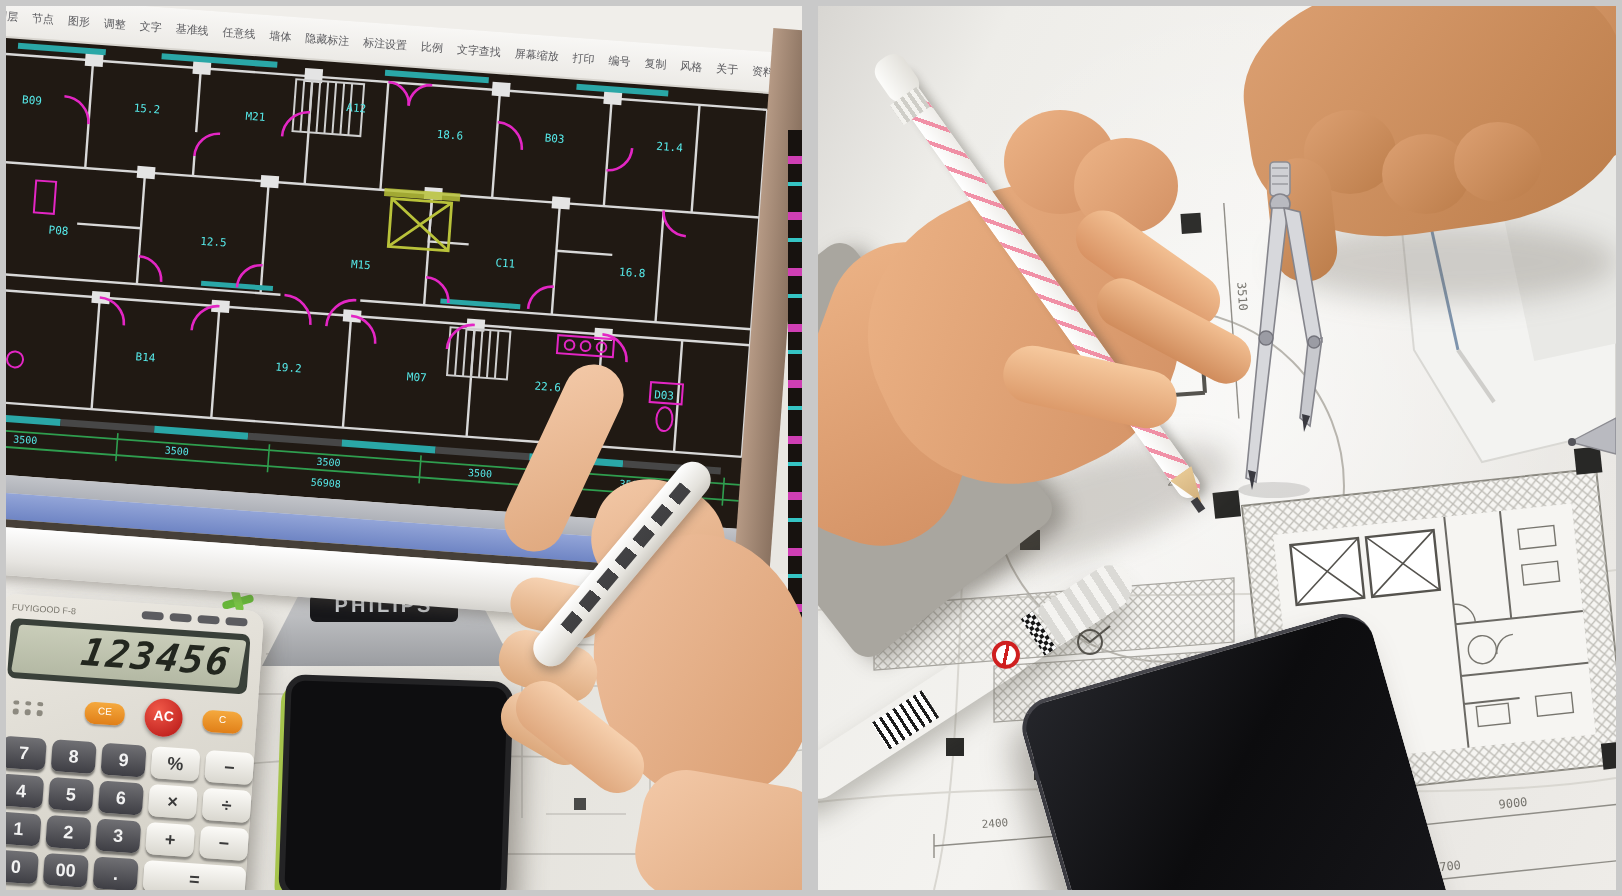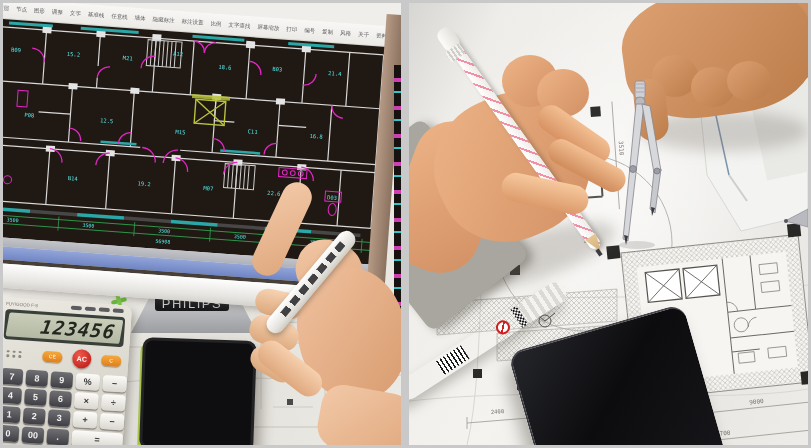--- a/index.html
+++ b/index.html
@@ -29,21 +29,21 @@
   #bezelbar{position:absolute;left:0;top:267px;width:418px;height:24px;border-radius:0 0 6px 6px;
             background:linear-gradient(#fefefe,#e6e4e0 70%,#d4d2cd);box-shadow:0 3px 6px rgba(80,75,65,.35);}
   #bezel-right{position:absolute;left:396px;top:-10px;width:18px;height:285px;
                background:linear-gradient(90deg,#b69a85,#8a7260);}
   #side-screen{position:absolute;right:0;top:62px;width:7px;height:250px;background:#17120f;
     background-image:repeating-linear-gradient(180deg,transparent 0 13px,#cf3fb4 13px 17px,transparent 17px 26px,#35c4c4 26px 28px);}
   
   #stand{position:absolute;left:128px;top:286px;width:126px;height:44px;
          background:linear-gradient(#d6d7d9,#9b9da1);clip-path:polygon(18% 0,82% 0,100% 100%,0 100%);}
   #philips-badge{position:absolute;left:24px;top:8px;width:74px;height:14px;background:#17171a;border-radius:3px;
-                 color:#cfd2d6;font-size:13px;letter-spacing:1.5px;text-align:center;line-height:14px;font-weight:normal;}
+                 color:#cfd2d6;font-size:10px;letter-spacing:1.5px;text-align:center;line-height:14px;font-weight:bold;}
   .sprig{position:absolute;width:16px;height:4px;background:#6abf3a;border-radius:2px;}
   .sprig:after{content:"";position:absolute;left:6px;top:-5px;width:4px;height:12px;background:#7ccb46;border-radius:2px;}
   #desk-left{position:absolute;left:0;top:284px;width:398px;height:158px;
              background:linear-gradient(100deg,#efede9,#e4e2dc 55%,#eceae5);}
   
   #calc{position:absolute;left:-8px;top:298px;width:132px;height:152px;transform:rotate(4deg);
         background:linear-gradient(160deg,#ece9e2,#cfccc2);border-radius:8px;box-shadow:4px 5px 10px rgba(70,65,55,.4);
         padding:4px 6px;}
   #calc-brand{font-size:4.5px;color:#7a776e;}
   #calc-minis{position:absolute;right:8px;top:4px;display:flex;gap:3px;}

